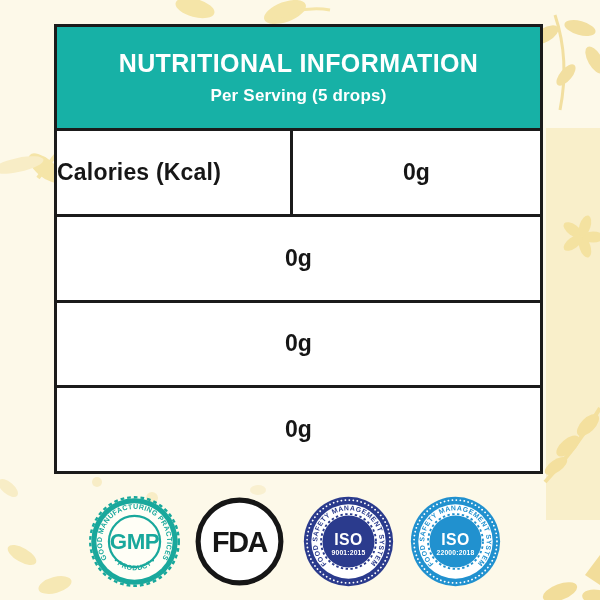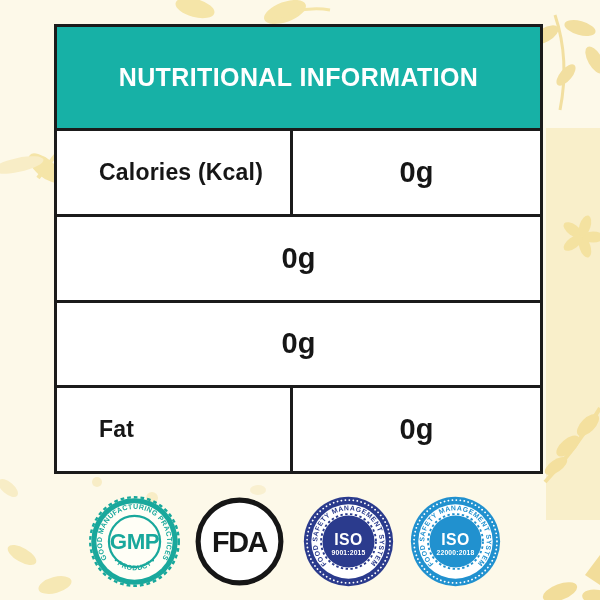--- a/index.html
+++ b/index.html
@@ -24,26 +24,26 @@
     display:flex; flex-direction:column; justify-content:center; align-items:center;
     gap:8px; color:#ffffff; box-sizing:border-box;
   }
   .title { font-size:25px; font-weight:bold; letter-spacing:0.4px; }
   .subtitle { font-size:17px; font-weight:bold; letter-spacing:0.2px; }
   .tbody { flex:1; display:flex; flex-direction:column; }
   .trow { flex:1; display:flex; border-bottom:3px solid #1b1b1b; box-sizing:border-box; }
   .trow:last-child { border-bottom:0; }
   .cell-label {
     flex:0 0 236px; border-right:3px solid #1b1b1b; box-sizing:border-box;
-    display:flex; align-items:center; padding-left:42px;
+    display:flex; align-items:center; 
     font-size:23px; font-weight:bold; color:#161616; letter-spacing:0.2px;
   }
   .cell-value {
     flex:1; display:flex; align-items:center; justify-content:center;
-    font-size:29px; font-weight:bold; color:#161616;
+    font-size:23px; font-weight:bold; color:#161616;
   }
 
   
   .badges { position:absolute; top:495px; left:0; width:600px; height:93px; z-index:2; }
   .badge { position:absolute; top:0; width:93px; height:93px; }
   #b-gmp  { left:88px; }
   #b-fda  { left:193px; }
   #b-iso1 { left:302px; }
   #b-iso2 { left:409px; }
 
@@ -117,34 +117,34 @@
       <circle cx="152" cy="498" r="6" fill="#f8edc6"></circle>
       <circle cx="160" cy="540" r="5" fill="#f9f0d0"></circle>
       <circle cx="97" cy="482" r="5" fill="#f8edc6"></circle>
       <ellipse cx="258" cy="490" rx="8" ry="5" fill="#f9f0d0"></ellipse>
     </g>
   </svg>
 
   <div class="nutri-table">
     <div class="thead">
       <div class="title">NUTRITIONAL INFORMATION</div>
+      <div class="subtitle">Per Serving (5 drops)</div>
     </div>
     <div class="tbody">
       <div class="trow">
         <div class="cell-label">Calories (Kcal)</div>
         <div class="cell-value">0g</div>
       </div>
       <div class="trow">
         <div class="cell-value">0g</div>
       </div>
       <div class="trow">
         <div class="cell-value">0g</div>
       </div>
       <div class="trow">
-        <div class="cell-label">Fat</div>
         <div class="cell-value">0g</div>
       </div>
     </div>
   </div>
 
   <div class="badges">
 
     <svg id="b-gmp" class="badge" viewBox="0 0 100 100">
       <circle cx="50" cy="50" r="46.5" fill="#19a89c"></circle>
       <circle cx="50" cy="50" r="47.6" fill="none" stroke="#19a89c" stroke-width="2.6" stroke-dasharray="4 3.2"></circle>

